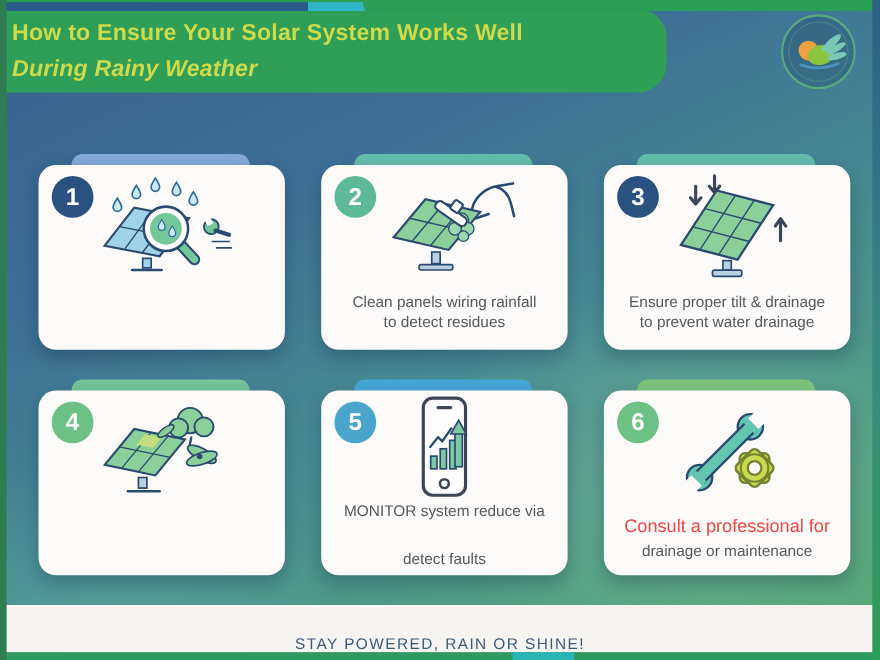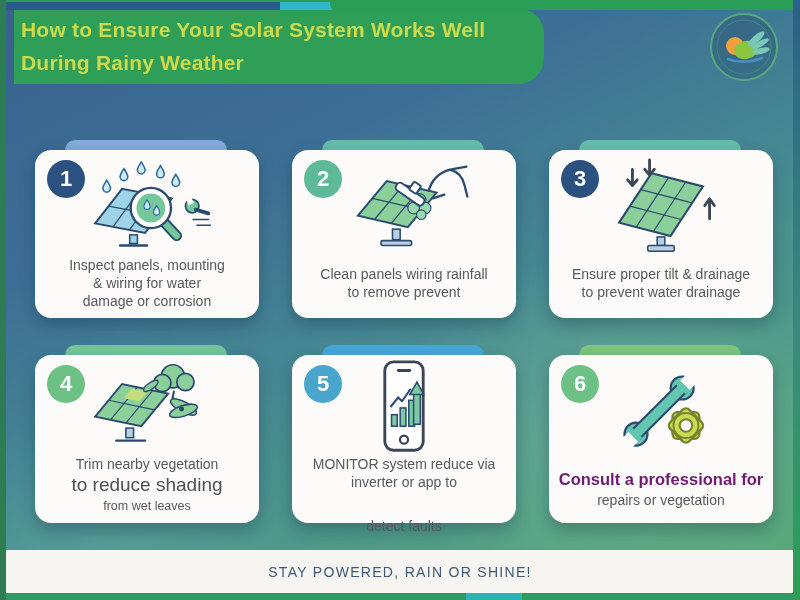--- a/index.html
+++ b/index.html
@@ -19,21 +19,21 @@
   .topbar { position:absolute; left:0; top:0; width:800px; height:10px; z-index:5; }
   .topbar .tb-line { position:absolute; left:0; top:0; width:800px; height:2px; }
   .topbar .tb-navy { position:absolute; left:0; top:2px; width:330px; height:8px; }
   .topbar .tb-cyan { position:absolute; left:280px; top:0; width:52px; height:10px; }
   .topbar .tb-green { position:absolute; left:330px; top:0; width:470px; height:10px; border-radius:0 0 0 6px; }
   .bottombar { position:absolute; left:0; bottom:0; width:800px; height:7px; z-index:5; }
   .bottombar .bb-green { position:absolute; left:0; top:0; width:800px; height:7px; }
   .bottombar .bb-cyan { position:absolute; left:466px; top:0; width:56px; height:7px; }
 
   
-  .header { position:absolute; left:14px; top:8px; width:530px; height:76px;
+  .header { position:absolute; left:4px; top:8px; width:602px; height:76px;
     border-radius:0 26px 26px 0; z-index:4; padding:5px 10px 0 7px; }
   .header .h-line { display:block; font-weight:bold; font-size:21px; line-height:33px; letter-spacing:0.2px; }
 
   
   .logo { position:absolute; right:20px; top:11px; width:72px; height:72px; z-index:4; }
 
   
   .grid { position:absolute; left:35px; top:140px; width:740px; z-index:3;
     display:grid; grid-template-columns:repeat(3,224px); column-gap:33px; row-gap:27px; }
   .cardwrap { position:relative; width:224px; height:178px; }
@@ -43,25 +43,25 @@
     display:flex; flex-direction:column; }
   .badge { position:absolute; left:12px; top:10px; width:38px; height:38px; border-radius:50%;
     display:flex; align-items:center; justify-content:center;
     color:#ffffff; font-weight:bold; font-size:22px; z-index:2; }
   .iconbox { height:102px; margin-top:4px; display:flex; align-items:flex-end; justify-content:center; }
   .cardtext { flex:1; display:flex; flex-direction:column; justify-content:center;
     text-align:center; color:#57575f; font-size:14px; line-height:18px; padding:0 5px 8px 5px; }
   .c4 .ln2 { font-size:19px; line-height:24px; color:#4f4f58; }
   .c4 .ln3 { font-size:12.5px; }
   .c5 .ln3 { margin-top:26px; }
-  .c6 .ln1 { font-size:16.5px; line-height:24px; color:#701a75;font-weight:bold; }
+  .c6 .ln1 { font-size:16.5px; line-height:24px; color:#ef4444; }
 
   
   .footer { position:absolute; left:2px; bottom:7px; width:796px; height:43px;
-    display:flex; align-items:center; justify-content:center; z-index:4; }
+    display:flex; align-items:flex-end; justify-content:center; z-index:4; }
   .footer span { font-size:14px; letter-spacing:1.3px; }
 
   svg { display:block; }
 </style>
 </head>
 <body>
 
 <div class="canvas">
 
   <div class="topbar">
@@ -72,21 +72,21 @@
   </div>
   <div class="strip-left"></div>
   <div class="strip-right"></div>
   <div class="bottombar">
     <div class="bb-green" style="background: rgb(46, 153, 96);"></div>
     <div class="bb-cyan" style="background: rgb(42, 181, 181);"></div>
   </div>
 
   <div class="header" style="background: rgb(47, 158, 86);">
     <span class="h-line" style="color:#cdda4b;">How to Ensure Your Solar System Works Well</span>
-    <span class="h-line" style="color:#cdda4b;">During Rainy Weather</span>
+    <span class="h-line" style="color:#cdda4b;font-style:italic;">During Rainy Weather</span>
   </div>
 
   <div class="logo">
     <svg width="72" height="72" viewBox="0 0 72 72">
       <circle cx="36" cy="36" r="33" fill="rgba(18,48,88,0.22)" stroke="#57a97c" stroke-width="2"></circle>
       <circle cx="36" cy="36" r="27" fill="none" stroke="#57a97c" stroke-width="0.8" opacity="0.6"></circle>
       <circle cx="27" cy="35" r="9" fill="#f0a03c"></circle>
       <ellipse cx="38" cy="39" rx="12" ry="9" fill="#8bc53f" transform="rotate(-12 38 39)"></ellipse>
       <ellipse cx="48" cy="28" rx="11" ry="3.5" fill="#79c7b6" transform="rotate(-42 48 28)"></ellipse>
       <ellipse cx="52" cy="33" rx="10" ry="3" fill="#79c7b6" transform="rotate(-30 52 33)"></ellipse>
@@ -126,25 +126,20 @@
             </g>
             <g transform="translate(117,48) rotate(-25)">
               <circle cx="0" cy="0" r="7" fill="#74c79b" stroke="#2b4a6f" stroke-width="1.8"></circle>
               <rect x="-3" y="-10" width="6" height="8" fill="#fcfbf9"></rect>
               <line x1="2" y1="5" x2="12" y2="14" stroke="#2b4a6f" stroke-width="4" stroke-linecap="round"></line>
             </g>
             <line x1="118" y1="62" x2="134" y2="62" stroke="#2b4a6f" stroke-width="1.6" stroke-linecap="round"></line>
             <line x1="122" y1="68" x2="136" y2="68" stroke="#2b4a6f" stroke-width="1.6" stroke-linecap="round"></line>
           </svg>
         </div>
-        <div class="cardtext c1">
-          <span class="ln1">Inspect panels, mounting</span>
-          <span class="ln2">&amp; wiring for water</span>
-          <span class="ln3">damage or corrosion</span>
-        </div>
       </div>
     </div>
 
     <div class="cardwrap">
       <div class="tab" style="background: rgb(100, 189, 171);"></div>
       <div class="card">
         <div class="badge" style="background: rgb(94, 185, 152);">2</div>
         <div class="iconbox">
           <svg width="140" height="96" viewBox="0 0 140 100">
             <polygon points="22,58 52,22 104,34 74,70" fill="#8bcf9a" stroke="#2b4a6f" stroke-width="2"></polygon>
@@ -162,21 +157,21 @@
             <g transform="translate(76,36) rotate(35)">
               <rect x="-17" y="-5" width="34" height="9" rx="4" fill="#ffffff" stroke="#2b4a6f" stroke-width="2"></rect>
               <rect x="-4" y="-14" width="9" height="10" rx="2" fill="#ffffff" stroke="#2b4a6f" stroke-width="2"></rect>
             </g>
             <path d="M96,32 C98,22 106,13 118,10 L135,7 M118,10 C126,12 131,18 133,26 L136,38" fill="none" stroke="#2b4a6f" stroke-width="2.4" stroke-linecap="round"></path>
             <path d="M100,40 L112,36" fill="none" stroke="#2b4a6f" stroke-width="2.4" stroke-linecap="round"></path>
           </svg>
         </div>
         <div class="cardtext c2">
           <span class="ln1">Clean panels wiring rainfall</span>
-          <span class="ln2">to remove prevent</span>
+          <span class="ln2">to detect residues</span>
         </div>
       </div>
     </div>
 
     <div class="cardwrap">
       <div class="tab" style="background: rgb(100, 189, 171);"></div>
       <div class="card">
         <div class="badge" style="background: rgb(43, 81, 128);">3</div>
         <div class="iconbox">
           <svg width="140" height="100" viewBox="0 0 140 105">
@@ -222,25 +217,20 @@
             <line x1="30" y1="43" x2="78" y2="53" stroke="#2b4a6f" stroke-width="1.2"></line>
             <polygon points="54,31 70,34 62,44 46,41" fill="#c4dd7d" stroke="none"></polygon>
             <rect x="48" y="72" width="8" height="10" fill="#b9cfe2" stroke="#2b4a6f" stroke-width="1.6"></rect>
             <line x1="38" y1="85" x2="68" y2="85" stroke="#2b4a6f" stroke-width="2.5" stroke-linecap="round"></line>
             <ellipse cx="74" cy="28" rx="9" ry="3.4" fill="#8bcf9a" stroke="#2b4a6f" stroke-width="1.4" transform="rotate(-35 74 28)"></ellipse>
             <ellipse cx="108" cy="50" rx="15" ry="5.5" fill="#8bcf9a" stroke="#2b4a6f" stroke-width="1.6" transform="rotate(28 108 50)"></ellipse>
             <ellipse cx="108" cy="54" rx="15" ry="5.5" fill="#8bcf9a" stroke="#2b4a6f" stroke-width="1.6" transform="rotate(-18 108 54)"></ellipse>
             <circle cx="106" cy="52" r="2.6" fill="#2b4a6f"></circle>
           </svg>
         </div>
-        <div class="cardtext c4">
-          <span class="ln1">Trim nearby vegetation</span>
-          <span class="ln2">to reduce shading</span>
-          <span class="ln3">from wet leaves</span>
-        </div>
       </div>
     </div>
 
     <div class="cardwrap">
       <div class="tab" style="background: rgb(70, 166, 214);"></div>
       <div class="card">
         <div class="badge" style="background: rgb(73, 165, 204);">5</div>
         <div class="iconbox">
           <svg width="140" height="96" viewBox="0 0 140 100">
             <rect x="50" y="3" width="40" height="92" rx="9" fill="#ffffff" stroke="#3d4656" stroke-width="3"></rect>
@@ -253,21 +243,20 @@
             </g>
             <polyline points="56,50 64,40 68,44 77,31" fill="none" stroke="#2b4a6f" stroke-width="2.2" stroke-linejoin="round"></polyline>
             <g fill="#7cc9a2" stroke="#2b4a6f" stroke-width="1.6">
               <rect x="80" y="36" width="7" height="32"></rect>
               <polygon points="76,37 90.5,37 83.5,24"></polygon>
             </g>
           </svg>
         </div>
         <div class="cardtext c5">
           <span class="ln1">MONITOR system reduce via</span>
-          <span class="ln2">inverter or app to</span>
           <span class="ln3">detect faults</span>
         </div>
       </div>
     </div>
 
     <div class="cardwrap">
       <div class="tab" style="background: rgb(126, 196, 126);"></div>
       <div class="card">
         <div class="badge" style="background: rgb(110, 193, 132);">6</div>
         <div class="iconbox">
@@ -284,21 +273,21 @@
             <g>
               <rect x="82" y="49" width="28" height="28" rx="5" fill="#cadb52" stroke="#75842f" stroke-width="2.4"></rect>
               <rect x="82" y="49" width="28" height="28" rx="5" fill="#cadb52" stroke="#75842f" stroke-width="2.4" transform="rotate(45 96 63)"></rect>
               <circle cx="96" cy="63" r="13" fill="#cadb52" stroke="#75842f" stroke-width="2"></circle>
               <circle cx="96" cy="63" r="6.5" fill="#fcfbf9" stroke="#75842f" stroke-width="2.2"></circle>
             </g>
           </svg>
         </div>
         <div class="cardtext c6">
           <span class="ln1">Consult a professional for</span>
-          <span class="ln2">repairs or vegetation</span>
+          <span class="ln2">drainage or maintenance</span>
         </div>
       </div>
     </div>
 
   </div>
 
   <div class="footer" style="background: rgb(246, 245, 241);">
     <span style="color:#3d5a78;">STAY POWERED, RAIN OR SHINE!</span>
   </div>
 

